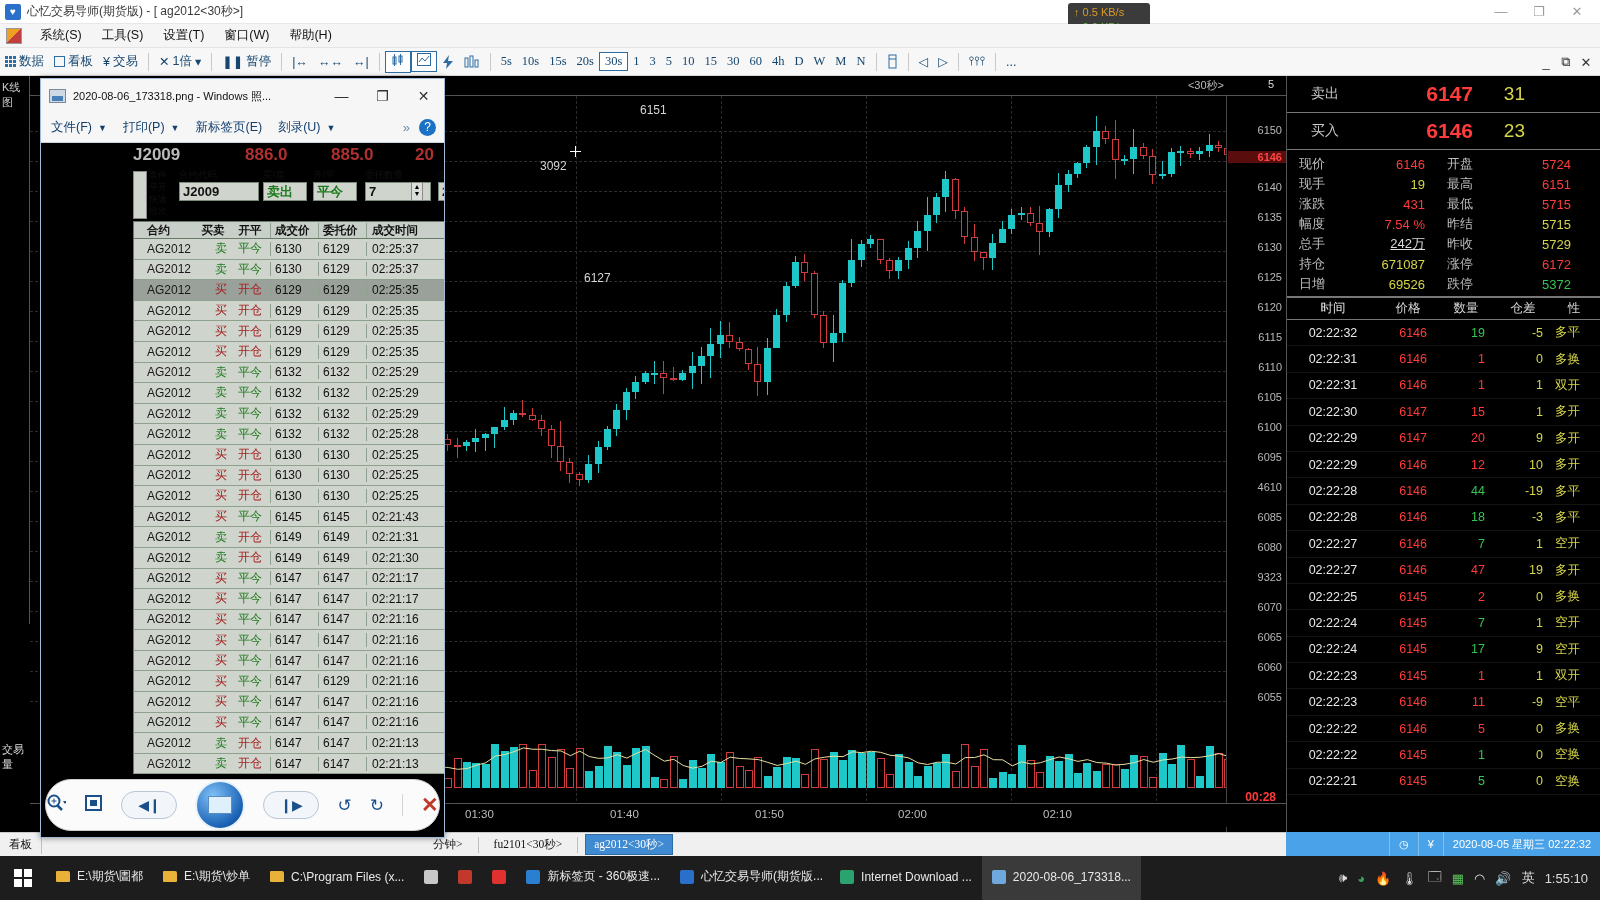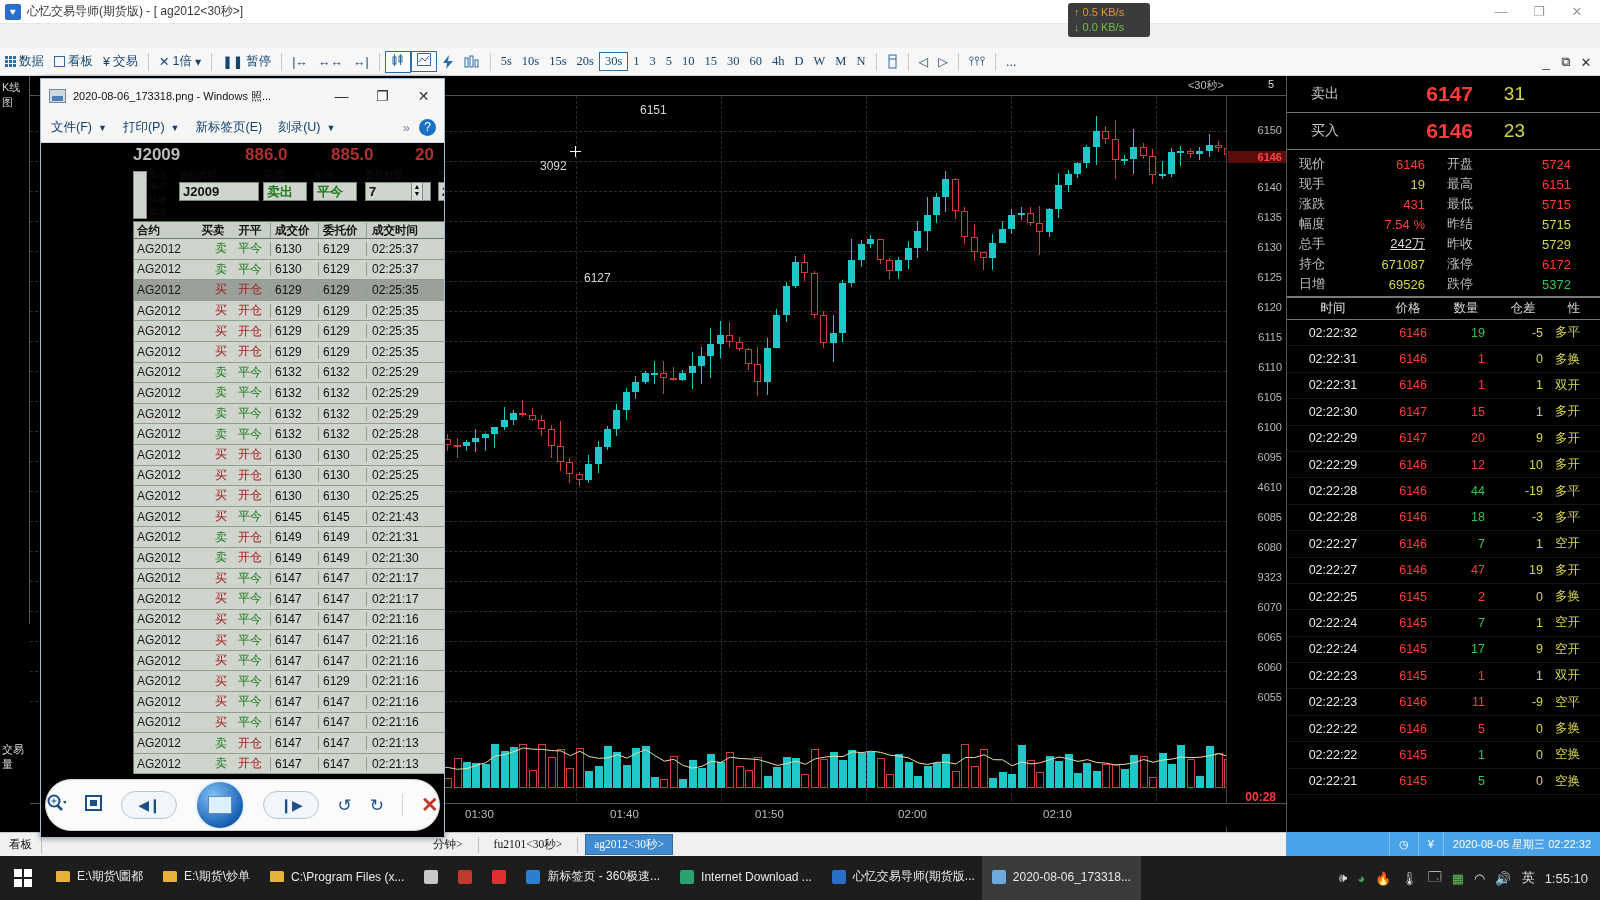--- a/index.html
+++ b/index.html
@@ -154,21 +154,21 @@
       background:#1b72c4; color:#fff; font-size:12px; text-align:center; line-height:17px; }
   .vw-body { position:absolute; left:0; top:64px; width:403px; height:694px; background:#000; overflow:hidden; }
   .shot-top { position:absolute; left:92px; top:2px; width:320px; height:28px; color:#b11; font-size:17px; font-weight:bold; }
   .order-panel { position:absolute; left:92px; top:28px; width:320px; height:50px; }
   .tr-table { position:absolute; left:92px; top:78px; width:312px; }
   .tr-head { display:flex; height:18px; background:#c8cfc8; border:1px solid #6a7a6a; font-size:11.5px;
      align-items:center; color:#111; font-weight:bold; }
   .tr-row { display:flex; height:20.6px; align-items:center; font-size:12px;
      background:#cfd4cc; border-left:1px solid #6a7a6a; border-right:1px solid #6a7a6a; border-bottom:1px solid #8fa08f; }
   .tr-row.sel { background:#9aa09a; }
-  .t1 { width:62px; padding-left:3px; color:#1a1a1a; }
+  .t1 { width:62px; padding-left:13px; color:#1a1a1a; }
   .t2 { width:34px; text-align:right; padding-right:3px; }
   .t3 { width:40px; text-align:center; }
   .t4 { width:48px; padding-left:4px; color:#111; border-left:1px solid #8fa08f;}
   .t5 { width:48px; padding-left:4px; color:#111; border-left:1px solid #8fa08f;}
   .t6 { width:76px; padding-left:5px; color:#111; border-left:1px solid #8fa08f;}
   .buy { color:#a32222; } .sell { color:#1d7a1d; }
   .vw-bottom { position:absolute; left:4px; bottom:6px; width:395px; height:52px;
       background:#fbfbfb; border:1px solid #cfcfcf; border-radius:26px;
       display:flex; align-items:center; justify-content:center; gap:18px; }
   .vb { color:#1a4f8a; font-size:17px; }
@@ -206,20 +206,28 @@
       <span>—</span>
       <span>❐</span>
       <span>✕</span>
     </div>
   </div>
   <div class="netspeed">
     <div class="up">↑ 0.5 KB/s</div>
     <div class="dn">↓ 0.0 KB/s</div>
   </div>
 
+  <div class="menubar">
+    <div class="mico"></div>
+    <div class="mi">系统(S)</div>
+    <div class="mi">工具(S)</div>
+    <div class="mi">设置(T)</div>
+    <div class="mi">窗口(W)</div>
+    <div class="mi">帮助(H)</div>
+  </div>
 
   <div class="toolbar">
     <div class="tbi">
       <span class="gridico">
           <i></i>
           <i></i>
           <i></i>
           <i></i>
           <i></i>
           <i></i>
@@ -1589,26 +1597,26 @@
         <span class="tk-sq" style="background: rgb(192, 57, 43);"></span>
       </div>
       <div class="tk-btn">
         <span class="tk-sq" style="background: rgb(224, 48, 48);"></span>
       </div>
       <div class="tk-btn">
         <span class="tk-sq" style="background: rgb(42, 127, 208);"></span>
         <span>新标签页 - 360极速...</span>
       </div>
       <div class="tk-btn">
+        <span class="tk-sq" style="background: rgb(42, 111, 201);"></span>
+        <span>心忆交易导师(期货版...</span>
+      </div>
+      <div class="tk-btn">
         <span class="tk-sq" style="background: rgb(42, 163, 111);"></span>
         <span>Internet Download ...</span>
-      </div>
-      <div class="tk-btn">
-        <span class="tk-sq" style="background: rgb(42, 111, 201);"></span>
-        <span>心忆交易导师(期货版...</span>
       </div>
       <div class="tk-btn act">
         <span class="tk-sq" style="background: rgb(111, 168, 220);"></span>
         <span>2020-08-06_173318...</span>
       </div>
     </div>
   <div class="tray">
     <span class="ti">🕪</span>
     <span class="ti" style="color:#3aa35a">◕</span>
     <span class="ti" style="color:#e8a33a">🔥</span>

